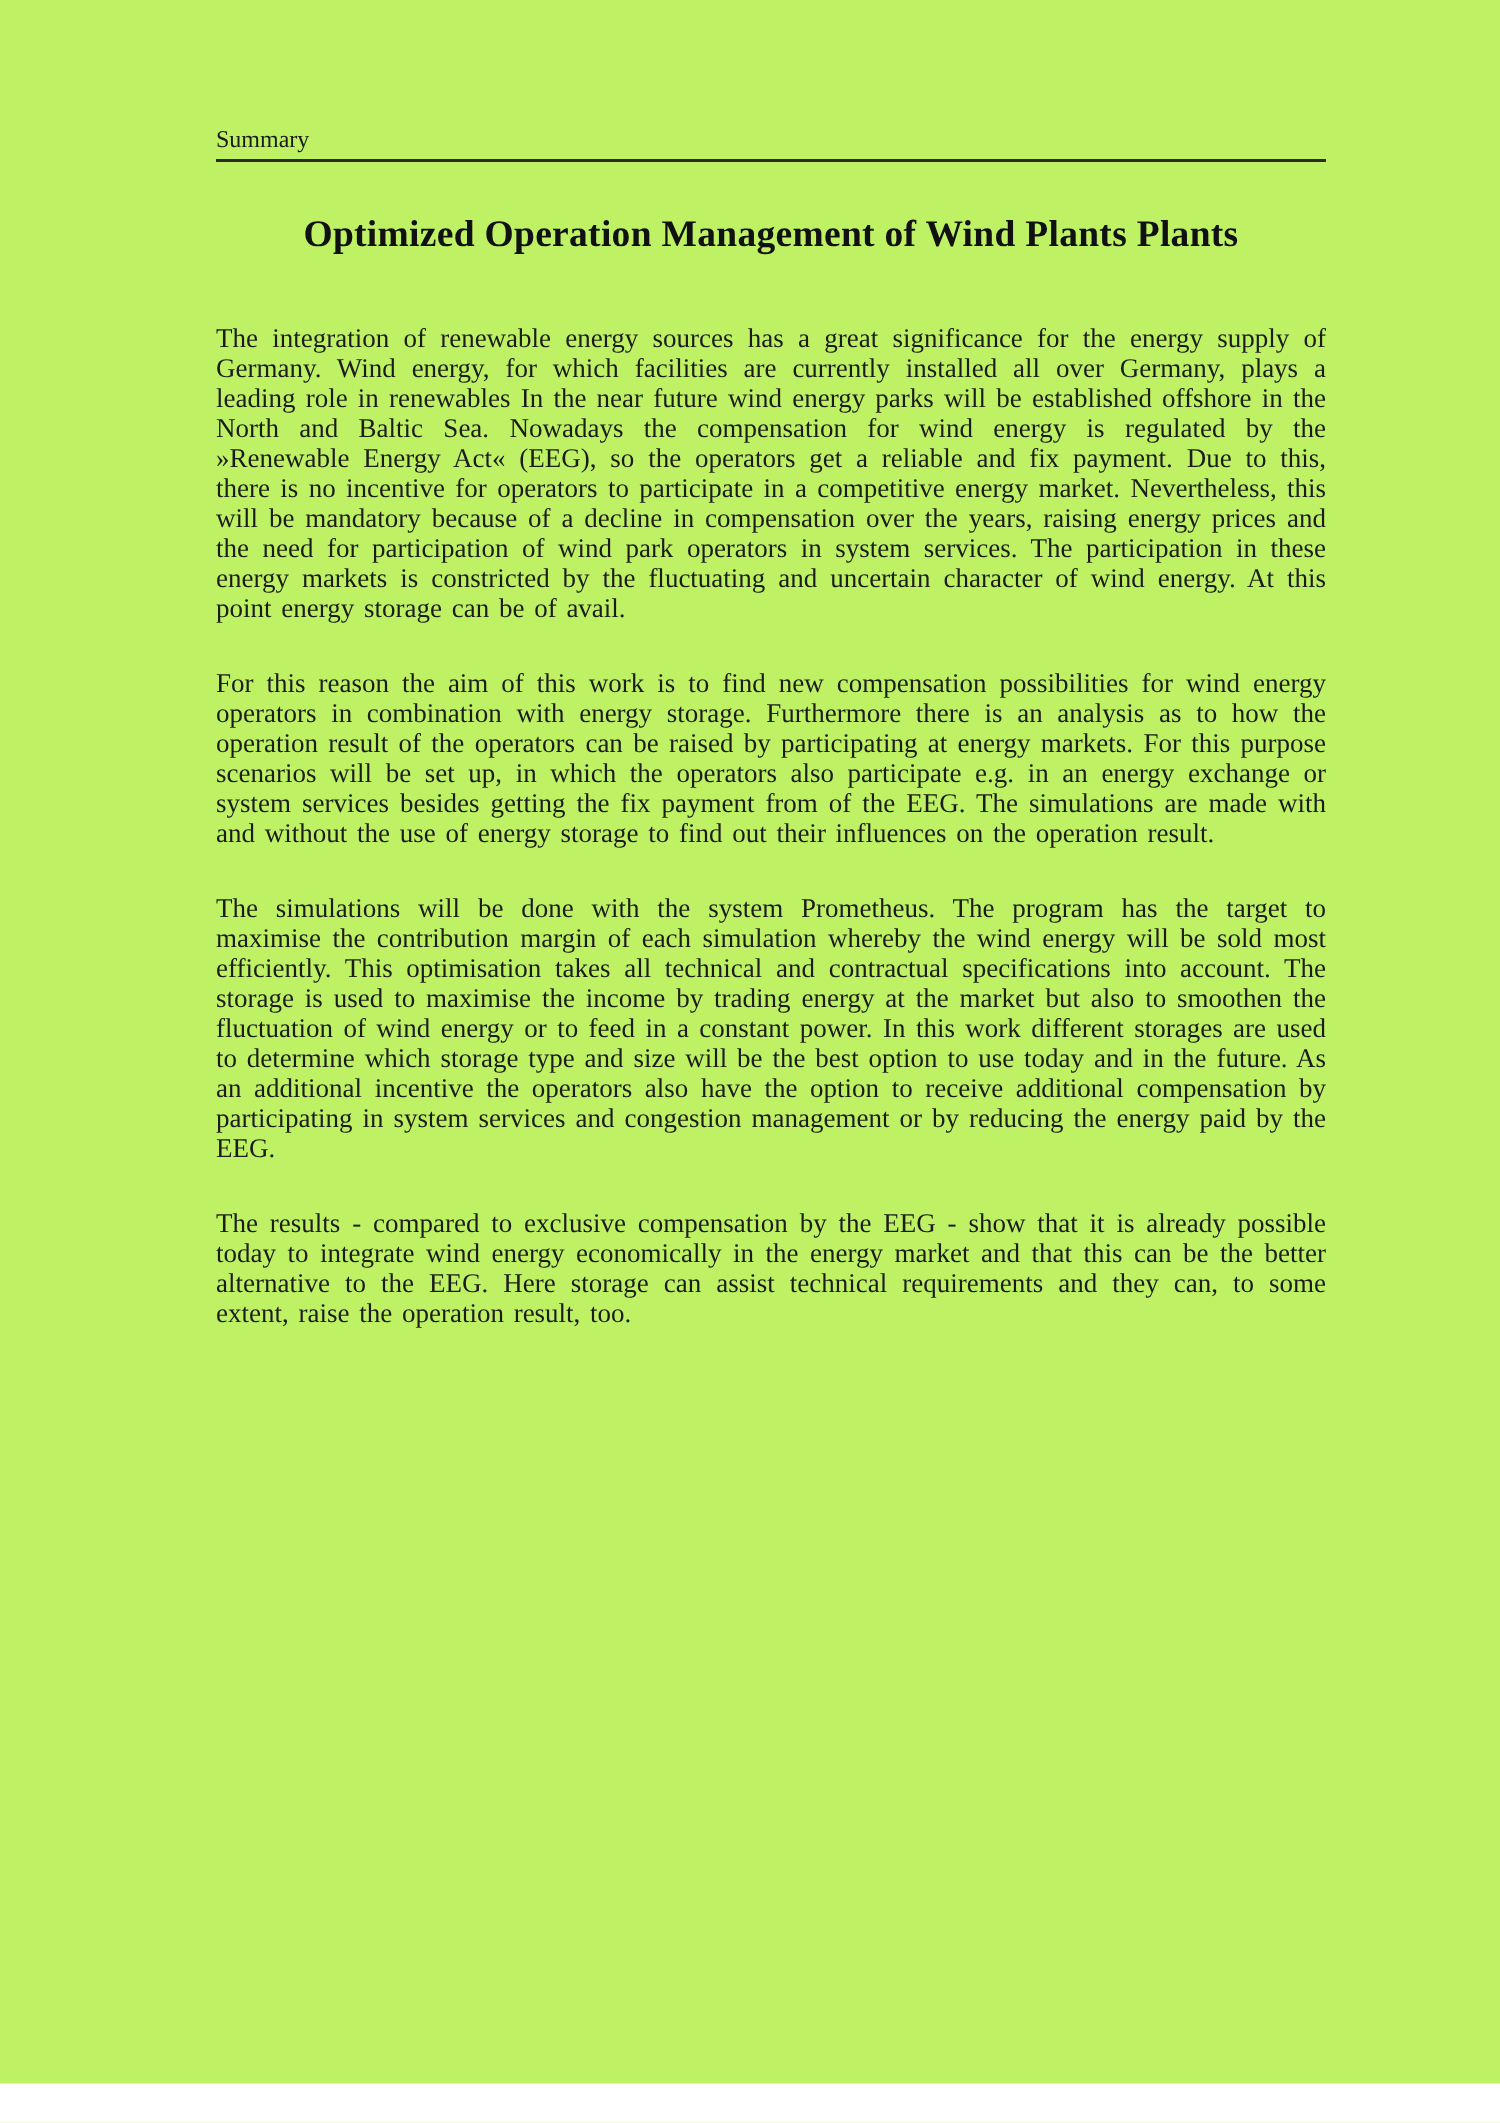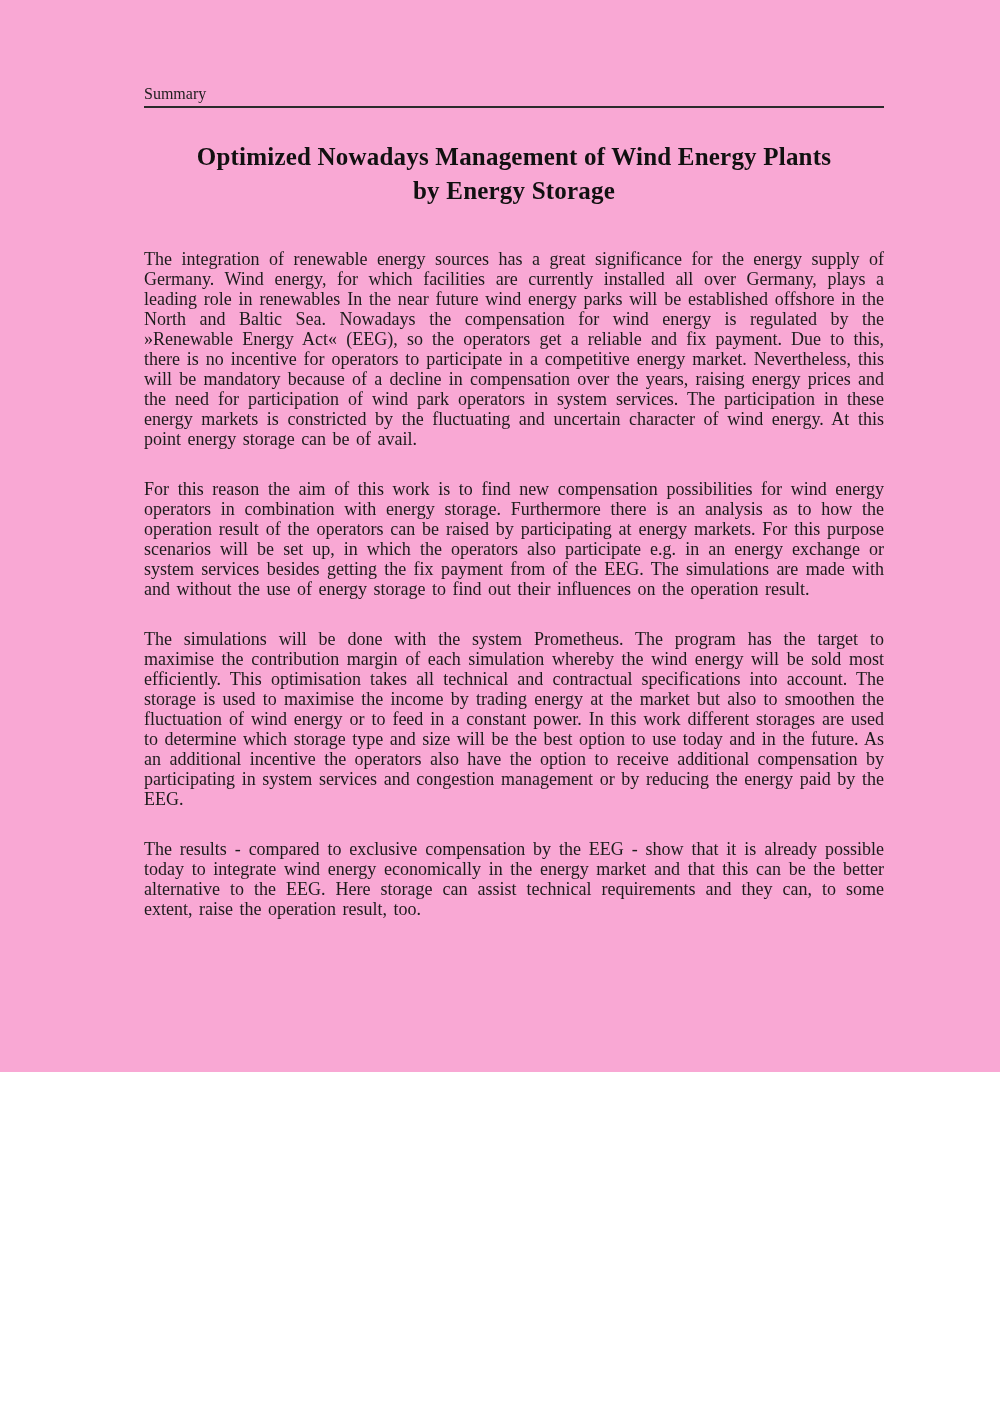--- a/index.html
+++ b/index.html
@@ -11,23 +11,23 @@
     width: 1000px;
     height: 1415px;
     position: relative;
     font-family: "Liberation Serif", "DejaVu Serif", serif;
     color: #1c1c1c;
     overflow: hidden;
   }
   .page {
     box-sizing: border-box;
     width: 1000px;
-    height: 1072px;
+    height: 1389px;
     padding: 84px 116px 0 144px;
-    background: #f9a8d4;
+    background: #bef264;
   }
   .running-head {
     font-size: 16px;
     line-height: 20px;
     color: #1c1c1c;
   }
   .header-rule {
     height: 0;
     border: 0;
     border-bottom: 2px solid #2b2b2b;
@@ -57,22 +57,21 @@
 </head>
 <body>
 
 <div class="page">
 
   <div class="running-head">Summary</div>
 
   <hr class="header-rule">
 
   <div class="page-title">
-    <div>Optimized Nowadays Management of Wind Energy Plants</div>
-    <div>by Energy Storage</div>
+    <div>Optimized Operation Management of Wind Plants Plants</div>
   </div>
 
   <div class="body-text">
     <p class="first">The integration of renewable energy sources has a great significance for the energy supply of Germany. Wind energy, for which facilities are currently installed all over Germany, plays a leading role in renewables In the near future wind energy parks will be established offshore in the North and Baltic Sea. Nowadays the compensation for wind energy is regulated by the »Renewable Energy Act« (EEG), so the operators get a reliable and fix payment. Due to this, there is no incentive for operators to participate in a competitive energy market. Nevertheless, this will be mandatory because of a decline in compensation over the years, raising energy prices and the need for participation of wind park operators in system services. The participation in these energy markets is constricted by the fluctuating and uncertain character of wind energy. At this point energy storage can be of avail.</p>
     <p>For this reason the aim of this work is to find new compensation possibilities for wind energy operators in combination with energy storage. Furthermore there is an analysis as to how the operation result of the operators can be raised by participating at energy markets. For this purpose scenarios will be set up, in which the operators also participate e.g. in an energy exchange or system services besides getting the fix payment from of the EEG. The simulations are made with and without the use of energy storage to find out their influences on the operation result.</p>
     <p>The simulations will be done with the system Prometheus. The program has the target to maximise the contribution margin of each simulation whereby the wind energy will be sold most efficiently. This optimisation takes all technical and contractual specifications into account. The storage is used to maximise the income by trading energy at the market but also to smoothen the fluctuation of wind energy or to feed in a constant power. In this work different storages are used to determine which storage type and size will be the best option to use today and in the future. As an additional incentive the operators also have the option to receive additional compensation by participating in system services and congestion management or by reducing the energy paid by the EEG.</p>
     <p>The results - compared to exclusive compensation by the EEG - show that it is already possible today to integrate wind energy economically in the energy market and that this can be the better alternative to the EEG. Here storage can assist technical requirements and they can, to some extent, raise the operation result, too.</p>
   </div>
 
 </div>

